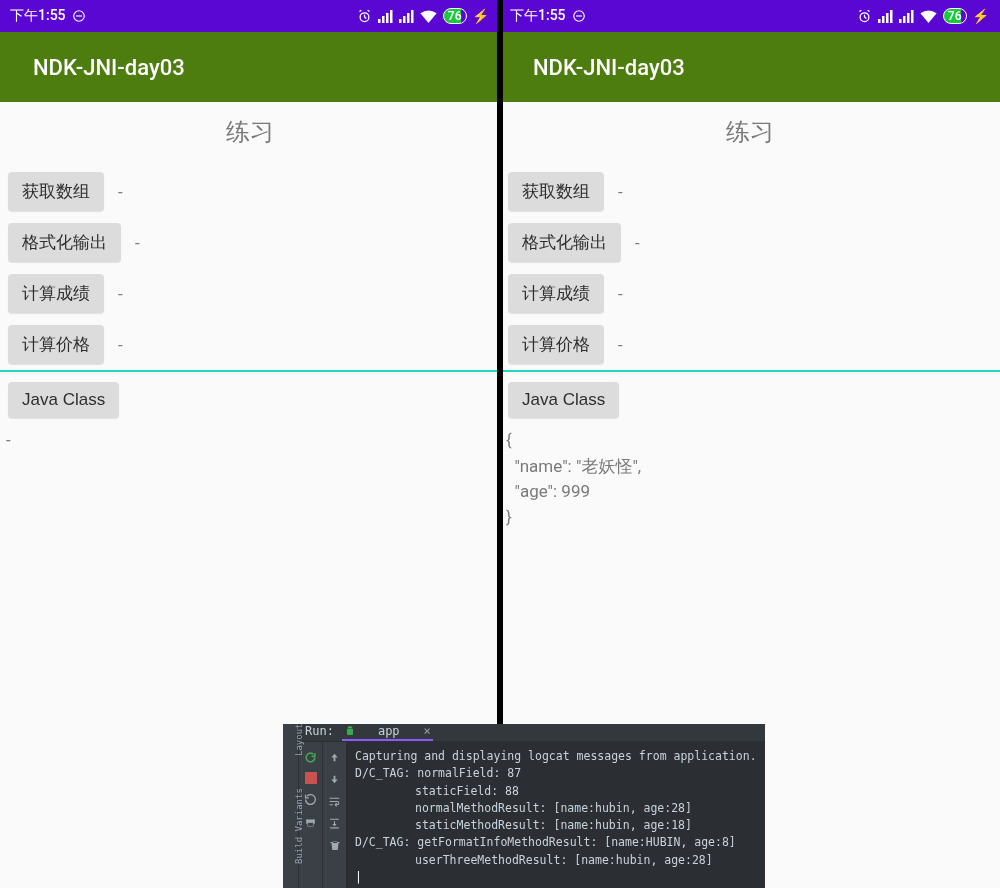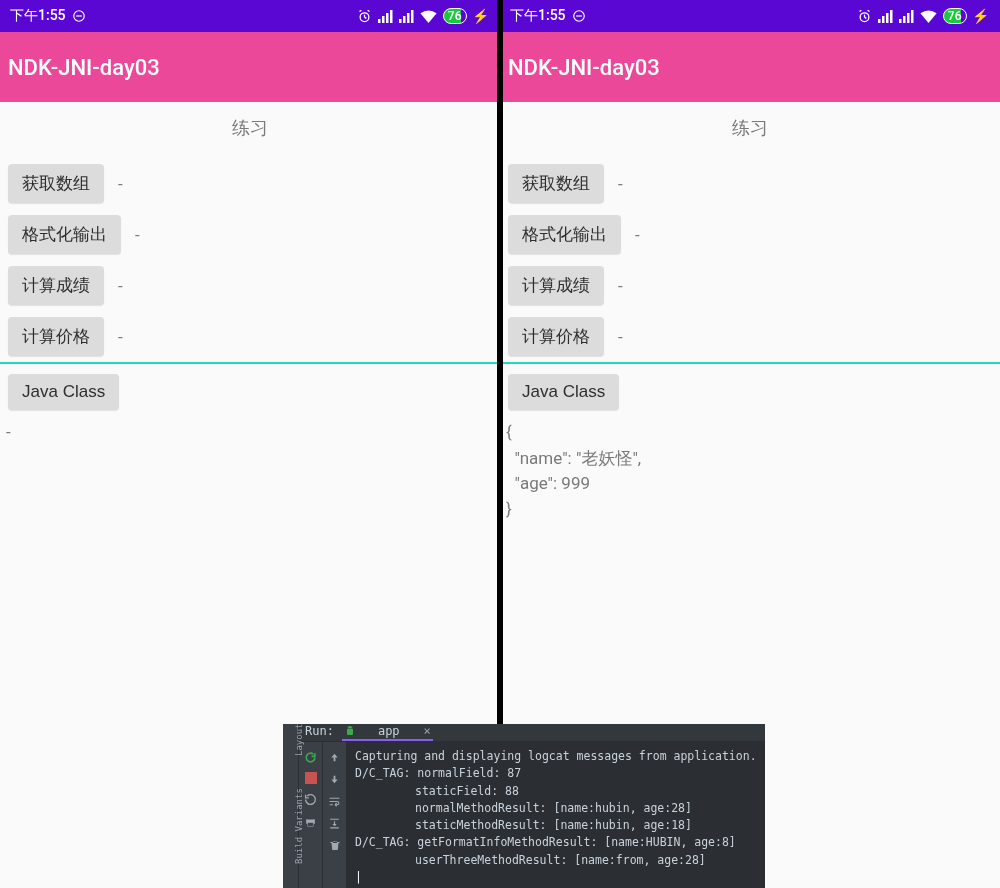--- a/index.html
+++ b/index.html
@@ -55,34 +55,34 @@
       border-radius: 9px;
       height: 16px;
       padding: 0 4px;
       font-size: 12px;
       font-weight: 600;
       background: linear-gradient(to right, #19c83c 76%, transparent 76%);
     }
     
     .app-bar {
       height: 70px;
-      background: #ec4899;
+      background: #4d7c0f;
       color: #fff;
       display: flex;
       align-items: center;
-      padding: 0 8px;
+      padding: 0 33px;
       font-size: 22px;
       font-weight: 500;
     }
     
     .content { flex: 1; background: #fafafa; }
     .section-title {
       text-align: center;
       color: #7a7a7a;
-      font-size: 18px;
+      font-size: 24px;
       padding: 14px 0 18px;
     }
     .row {
       display: flex;
       align-items: center;
       padding: 6px 8px;
       gap: 14px;
     }
     .android-btn {
       background: #dcdcdc;
@@ -431,16 +431,16 @@
           </span>
         <span class="tb-icon grey">
             <svg width="12" height="13" viewBox="0 0 24 24" fill="#a0a8b0">
               <path d="M5 7h14l-1.5 14h-11zM8 4h8v3H8zM3 7h18v-2H3z"></path>
             </svg>
           </span>
       </div>
       <div class="ide-logs"><span>Capturing and displaying logcat messages from application.</span>
 <span class="log-tag">D/C_TAG: normalField: 87</span>
 <span class="log-indent">staticField: 88</span><span class="log-indent">normalMethodResult: [name:hubin, age:28]</span><span class="log-indent">staticMethodResult: [name:hubin, age:18]</span><span class="log-tag">D/C_TAG: getFormatInfoMethodResult: [name:HUBIN, age:8]</span>
-<span class="log-indent">userThreeMethodResult: [name:from, age:28]</span><span class="cursor-line">|</span></div>
+<span class="log-indent">userThreeMethodResult: [name:hubin, age:28]</span><span class="cursor-line">|</span></div>
     </div>
   </div>
 </div>
 
 </body></html>

